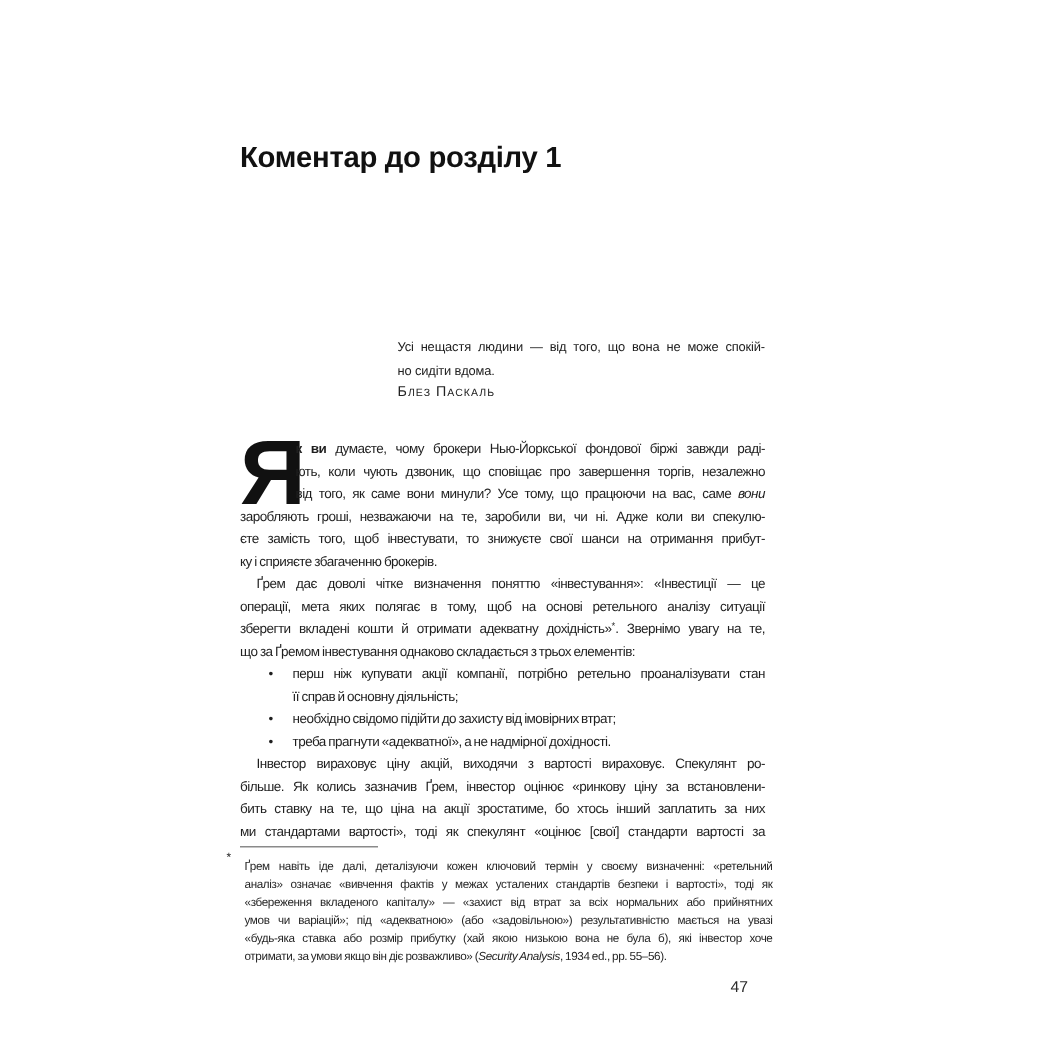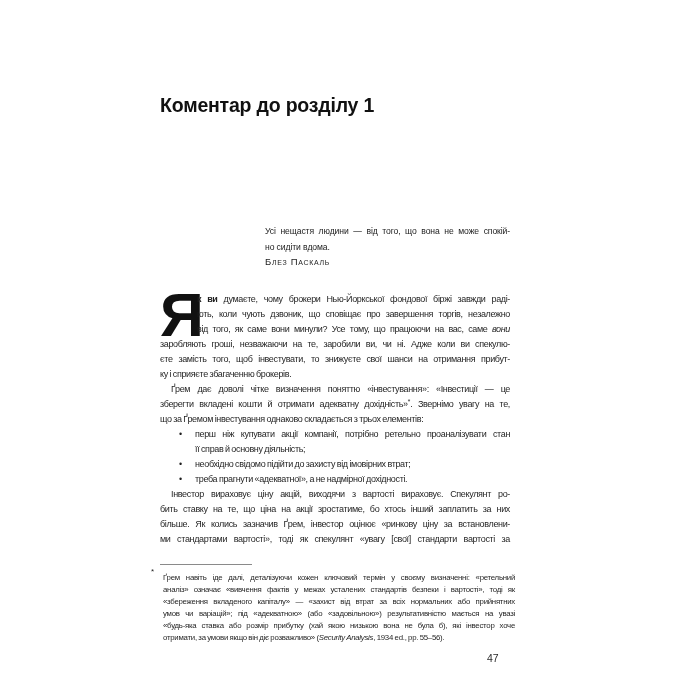--- a/index.html
+++ b/index.html
@@ -59,30 +59,31 @@
   <div id="drop-cap">Я</div>
 
   <div id="body-column">
       <div class="line drop"><span class="b">к ви</span><span> думаєте, чому брокери Нью-Йоркської фондової біржі завжди раді-</span></div>
       <div class="line drop"><span>ють, коли чують дзвоник, що сповіщає про завершення торгів, незалежно</span></div>
       <div class="line drop"><span>від того, як саме вони минули? Усе тому, що працюючи на вас, саме </span><span class="i">вони</span></div>
       <div class="line"><span>заробляють гроші, незважаючи на те, заробили ви, чи ні. Адже коли ви спекулю-</span></div>
       <div class="line"><span>єте замість того, щоб інвестувати, то знижуєте свої шанси на отримання прибут-</span></div>
       <div class="line last"><span>ку і сприяєте збагаченню брокерів.</span></div>
       <div class="line first"><span>Ґрем дає доволі чітке визначення поняттю «інвестування»: «Інвестиції — це</span></div>
+      <div class="line"><span>операції, мета яких полягає в тому, щоб на основі ретельного аналізу ситуації</span></div>
       <div class="line"><span>зберегти вкладені кошти й отримати адекватну дохідність»</span><span class="sup">*</span><span>. Звернімо увагу на те,</span></div>
       <div class="line last"><span>що за Ґремом інвестування однаково складається з трьох елементів:</span></div>
       <div class="line bullet"><span class="dot">•</span><span>перш ніж купувати акції компанії, потрібно ретельно проаналізувати стан</span></div>
       <div class="line cont last"><span>її справ й основну діяльність;</span></div>
       <div class="line bullet last"><span class="dot">•</span><span>необхідно свідомо підійти до захисту від імовірних втрат;</span></div>
       <div class="line bullet last"><span class="dot">•</span><span>треба прагнути «адекватної», а не надмірної дохідності.</span></div>
       <div class="line first"><span>Інвестор вираховує ціну акцій, виходячи з вартості вираховує. Спекулянт ро-</span></div>
+      <div class="line"><span>більше. Як колись зазначив Ґрем, інвестор оцінює «ринкову ціну за встановлени-</span></div>
       <div class="line"><span>бить ставку на те, що ціна на акції зростатиме, бо хтось інший заплатить за них</span></div>
-      <div class="line"><span>більше. Як колись зазначив Ґрем, інвестор оцінює «ринкову ціну за встановлени-</span></div>
-      <div class="line"><span>ми стандартами вартості», тоді як спекулянт «увагу [свої] стандарти вартості за</span></div>
+      <div class="line"><span>ми стандартами вартості», тоді як спекулянт «оцінює [свої] стандарти вартості за</span></div>
     </div>
 
   <div id="footnote-separator"></div>
   <div id="footnote-marker">*</div>
   <div id="footnote-block">
       <div class="line"><span>Ґрем навіть іде далі, деталізуючи кожен ключовий термін у своєму визначенні: «ретельний</span></div>
       <div class="line"><span>аналіз» означає «вивчення фактів у межах усталених стандартів безпеки і вартості», тоді як</span></div>
       <div class="line"><span>«збереження вкладеного капіталу» — «захист від втрат за всіх нормальних або прийнятних</span></div>
       <div class="line"><span>умов чи варіацій»; під «адекватною» (або «задовільною») результативністю мається на увазі</span></div>
       <div class="line"><span>«будь-яка ставка або розмір прибутку (хай якою низькою вона не була б), які інвестор хоче</span></div>

